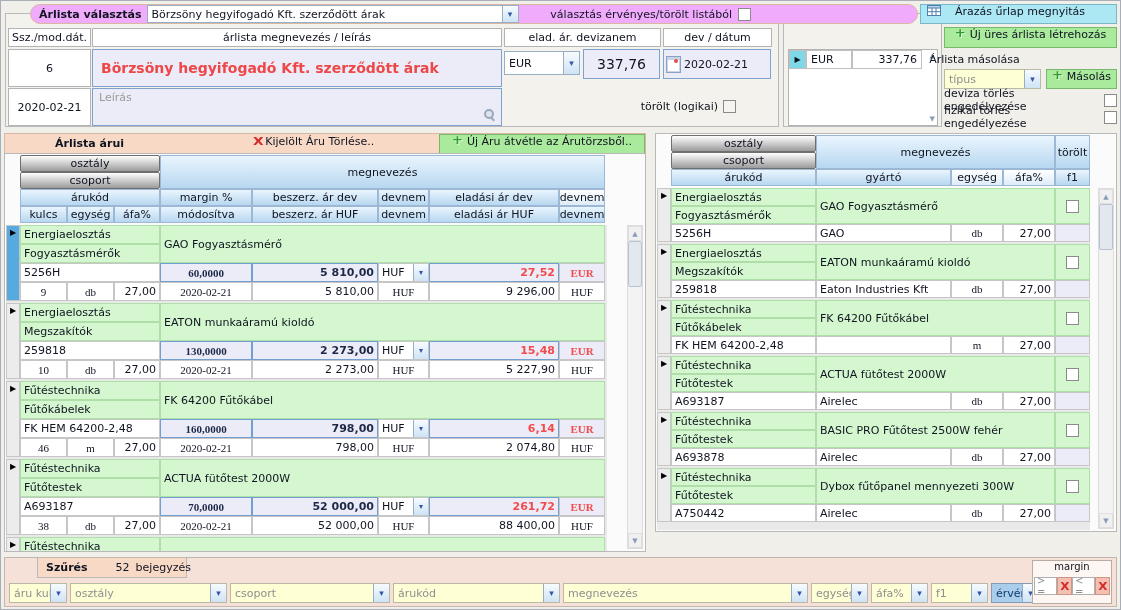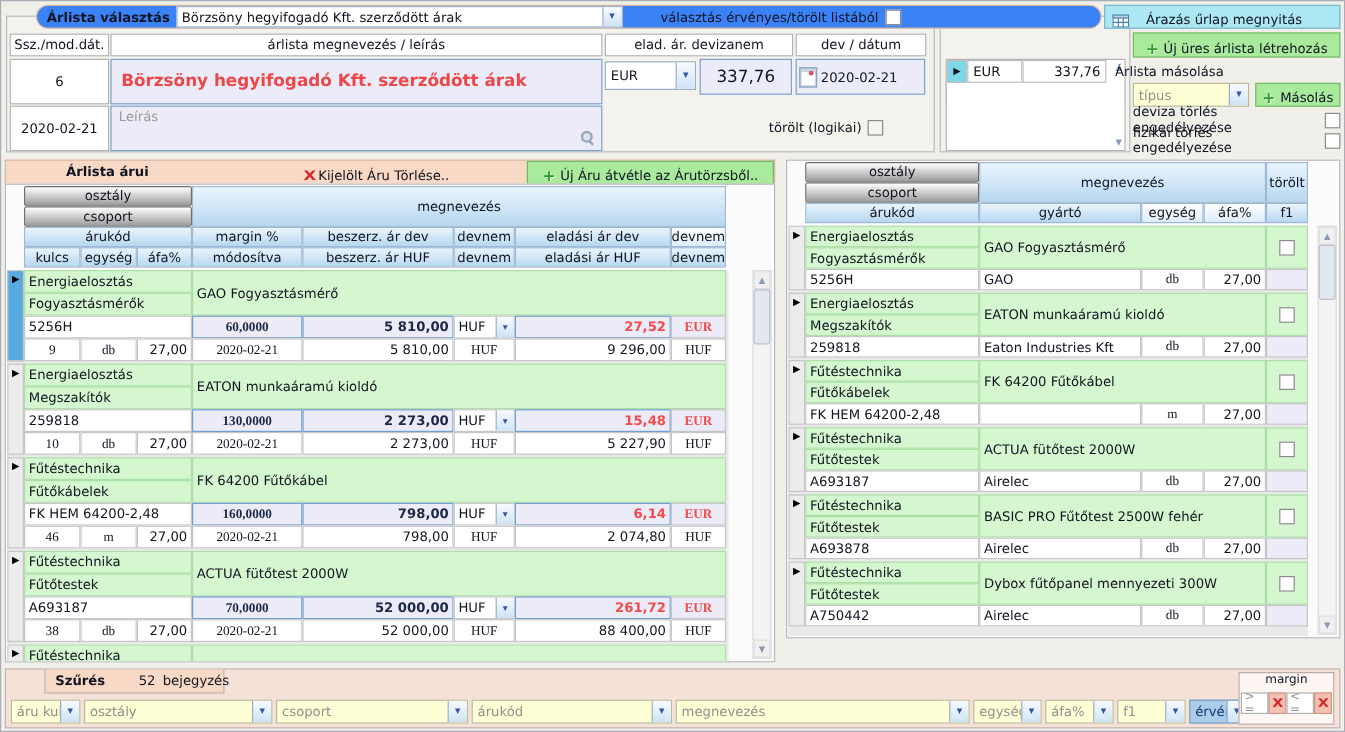--- a/index.html
+++ b/index.html
@@ -7,30 +7,30 @@
   body {
     position:relative; overflow:hidden;
     font-family:"DejaVu Sans","Liberation Sans",sans-serif;
     font-size:11px; color:#101420;
     background:#f1efe9;
     box-shadow:inset 0 0 0 1px #a9aeb6;
   }
   .abs { position:absolute; }
   .bold { font-weight:bold; }
   .flex { display:flex; align-items:center; }
-  .salmon { background:#3b82f6;border-radius:10px; }
+  .salmon { background:#f0abfc;border-radius:10px; }
   .groupbox { border:1px solid #b9b9b9; }
 
   
   .hcell { background:#fff; border:1px solid #b3b3b3; display:flex; align-items:center; justify-content:center; white-space:nowrap; }
   
   .field { background:#ececf9; border:1px solid #7da2ce; }
 
   
-  .btn { display:flex; align-items:flex-end; justify-content:center; border:1px solid #7f9db9; cursor:default; white-space:nowrap; }
+  .btn { display:flex; align-items:flex-start; justify-content:center; border:1px solid #7f9db9; cursor:default; white-space:nowrap; }
   .btn.cyan { background:#ace7f4; border-color:#7ab5c8; }
   .btn.green { background:#a9ea9c; border-color:#76b96a; }
   .btn.salmonbtn { background:#f8d9c6; border-color:#c8a894; }
   .plus-ico { color:#2e9b2e; font-weight:bold; font-size:13px; line-height:10px; margin-right:4px; text-shadow:1px 1px 0 #e4f8de; }
   .x-ico { color:#d42a2a; font-weight:bold; font-size:11px; transform:scaleX(1.25); margin-right:3px; }
 
   
   .dd { display:flex; align-items:center; background:#fff; border:1px solid #97aec4; height:20px; overflow:hidden; }
   .dd .val { flex:1; padding:0 4px; white-space:nowrap; overflow:hidden; }
   .dd .chev { width:16px; align-self:stretch; display:flex; align-items:center; justify-content:center;

